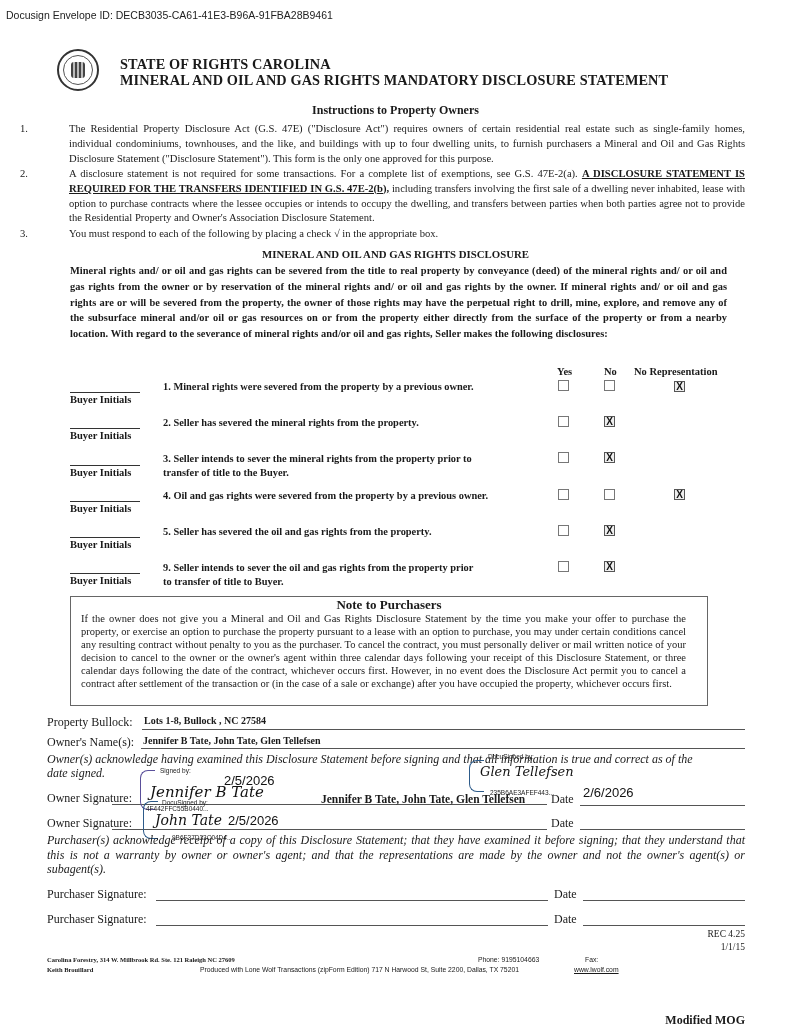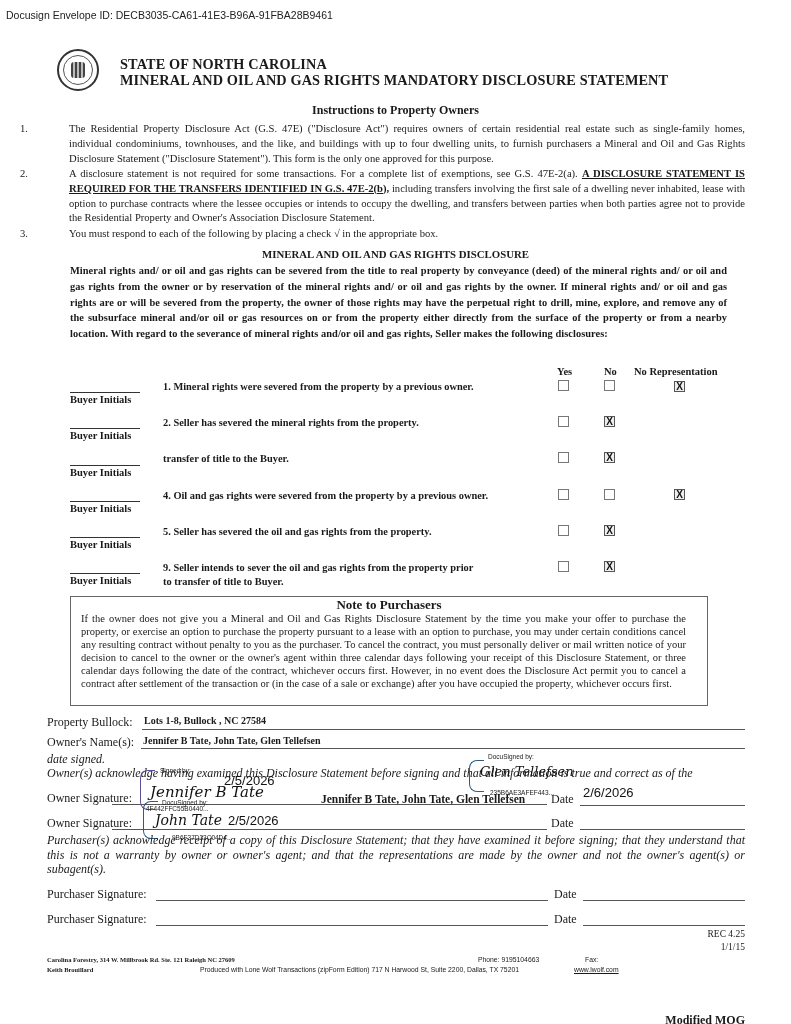--- a/index.html
+++ b/index.html
@@ -48,21 +48,21 @@
   .footer-b { font-weight: bold; font-size: 6.5px; font-family: "Liberation Serif", serif; }
   .footer-s { font-size: 6.8px; font-family: "Liberation Sans", sans-serif; }
   .rev { font-size: 9.5px; right: 46px; text-align: right; }
 </style>
 </head>
 <body>
 
 <div class="abs envelope sans">Docusign Envelope ID: DECB3035-CA61-41E3-B96A-91FBA28B9461</div>
 
 <div class="abs seal"></div>
-<div class="abs title1">STATE OF NORTH CAROLINA</div>
+<div class="abs title1">STATE OF RIGHTS CAROLINA</div>
 <div class="abs title2">MINERAL AND OIL AND GAS RIGHTS MANDATORY DISCLOSURE STATEMENT</div>
 
 <div class="abs instr-head">Instructions to Property Owners</div>
 
 <div class="abs olist" style="top:122px;height:45px;">
   <span class="num">1.</span>
   <span class="txt">The Residential Property Disclosure Act (G.S. 47E) ("Disclosure Act") requires owners of certain residential real estate such as single-family homes, individual condominiums, townhouses, and the like, and buildings with up to four dwelling units, to furnish purchasers a Mineral and Oil and Gas Rights Disclosure Statement ("Disclosure Statement"). This form is the only one approved for this purpose.</span>
 </div>
 <div class="abs olist" style="top:167px;height:60px;">
   <span class="num">2.</span>
@@ -98,20 +98,21 @@
       <div>2. Seller has severed the mineral rights from the property.</div>
     </div>
   <div class="abs cb" style="left:558px;top:416px;"></div>
   <div class="abs cb checked" style="left:604px;top:416px;">X</div>
 </div>
 
 <div>
   <div class="abs init-line" style="top:465px;"></div>
   <div class="abs init-lbl" style="top:467px;">Buyer Initials</div>
   <div class="abs q-text" style="top:452px;">
+    <div>3. Seller intends to sever the mineral rights from the property prior to</div>
     <div>transfer of title to the Buyer.</div>
   </div>
   <div class="abs cb" style="left:558px;top:452px;"></div>
   <div class="abs cb checked" style="left:604px;top:452px;">X</div>
 </div>
 
 <div>
   <div class="abs init-line" style="top:501px;"></div>
   <div class="abs init-lbl" style="top:503px;">Buyer Initials</div>
   <div class="abs q-text" style="top:489px;">
@@ -149,22 +150,22 @@
 
 <div class="abs field-lbl" style="top:715px;">Property Bullock:</div>
 <div class="abs field-val" style="left:144px;top:715px;">Lots 1-8, Bullock , NC  27584</div>
 <div class="abs hline" style="left:142px;top:729px;width:603px;"></div>
 
 <div class="abs field-lbl" style="top:735px;">Owner's Name(s):</div>
 <div class="abs field-val" style="left:143px;top:735px;">Jennifer B Tate, John Tate, Glen Tellefsen</div>
 <div class="abs hline" style="left:141px;top:748px;width:604px;"></div>
 
 <div class="abs ital" style="left:47px;top:752px;width:700px;">
+  <div>Owner(s) acknowledge having examined this Disclosure Statement before signing and that all information is true and  correct as of the</div>
   <div>date signed.</div>
-  <div>Owner(s) acknowledge having examined this Disclosure Statement before signing and that all information is true and  correct as of the</div>
 </div>
 
 <div class="abs field-lbl" style="top:791px;">Owner Signature:</div>
 <div class="abs hline" style="left:112px;top:804px;width:435px;"></div>
 <div class="abs sigbracket" style="left:140px;top:770px;width:14px;height:38px;"></div>
 <div class="abs sig-small" style="left:160px;top:767px;">Signed by:</div>
 <div class="abs script" style="left:150px;top:783px;">Jennifer B Tate</div>
 <div class="abs sigdate" style="left:224px;top:773px;">2/5/2026</div>
 <div class="abs field-val" style="left:321px;top:793px;font-size:11.5px;">Jennifer B Tate, John Tate, Glen Tellefsen</div>
 <div class="abs field-lbl" style="left:551px;top:792px;">Date</div>

